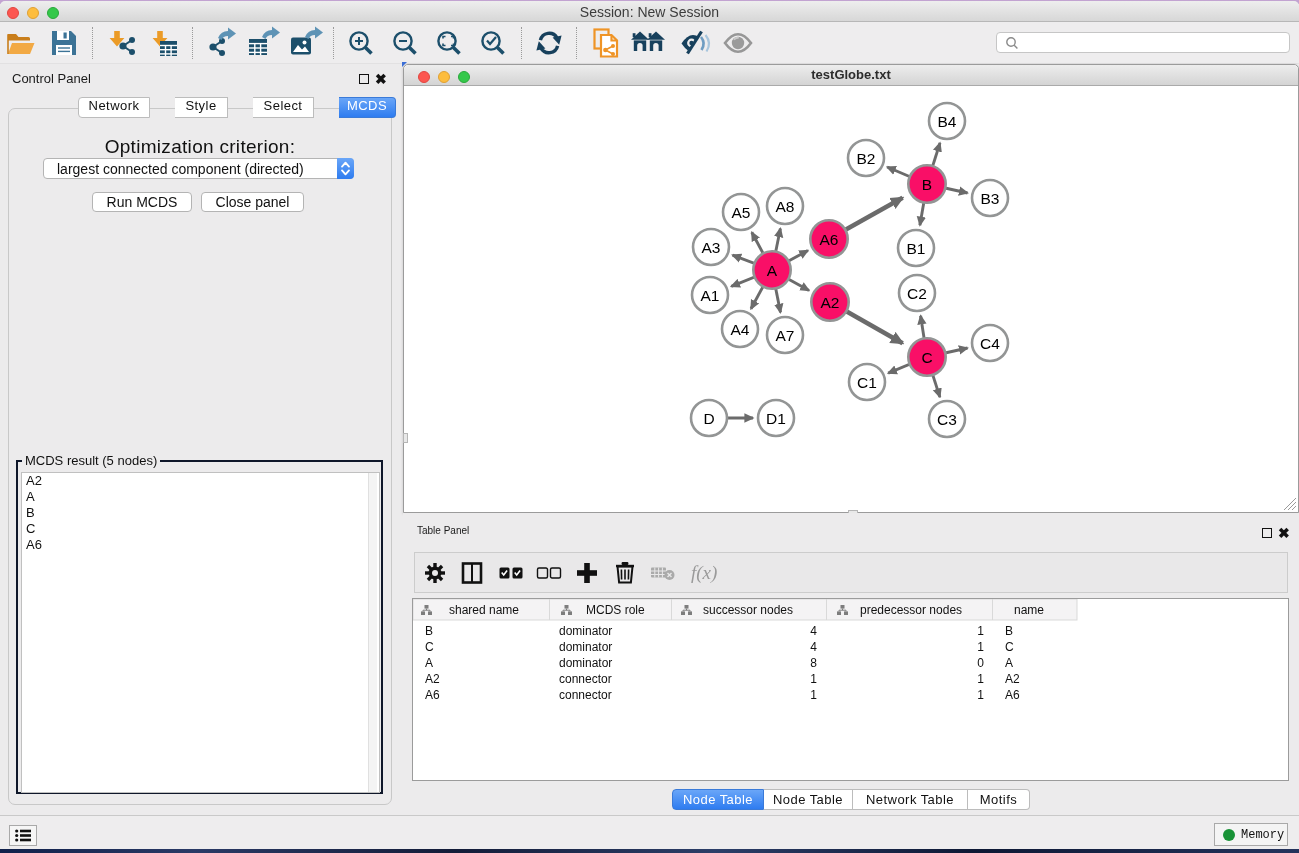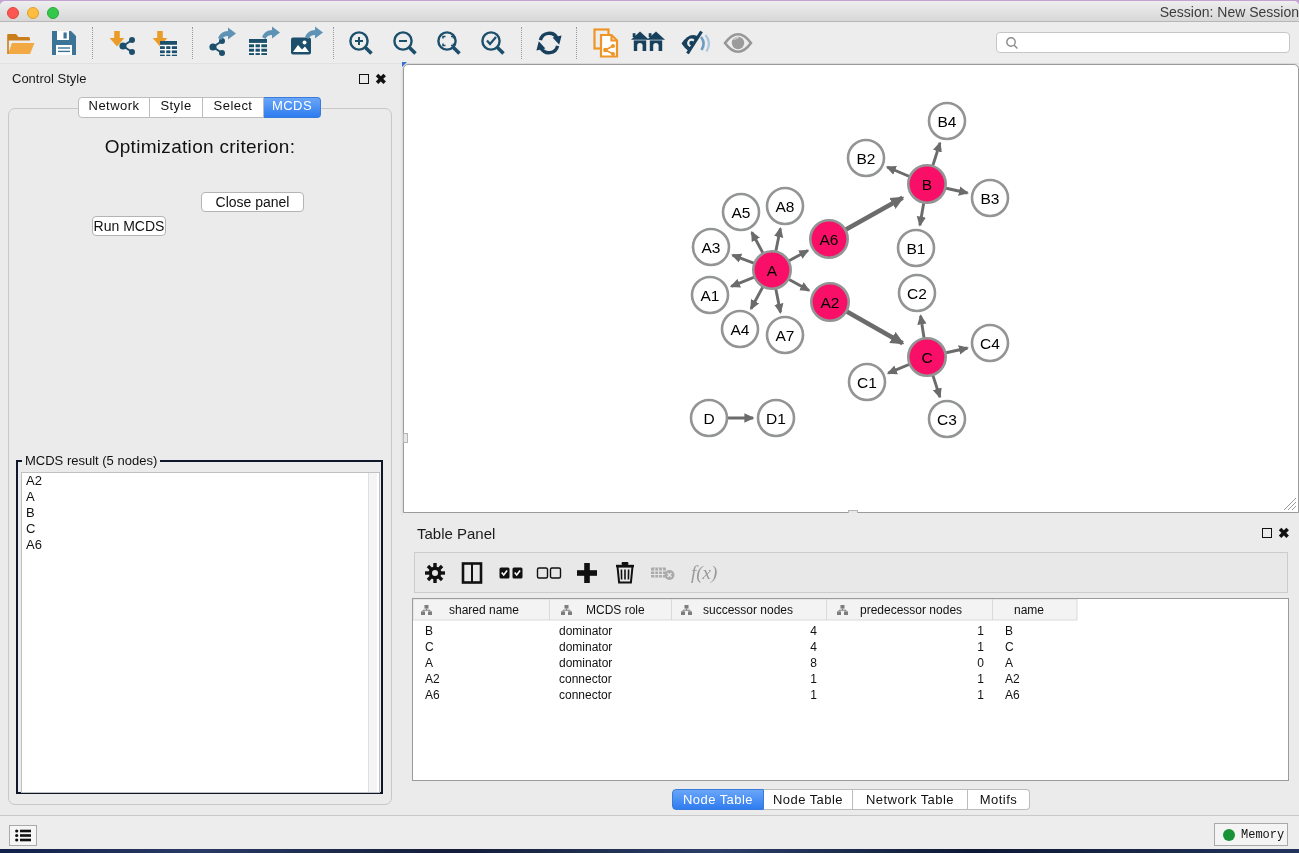--- a/index.html
+++ b/index.html
@@ -9,58 +9,58 @@
 
   
   #deskTop { left:0; top:0; width:1299px; height:4px; background:#c2a3d1; }
   #deskBot { left:0; top:849px; width:1299px; height:4px;
     background:linear-gradient(90deg,#10204a,#2a3a66 15%,#131c38 35%,#2c3e68 55%,#0d1834 75%,#24335c 100%); }
 
   
   #titlebar { left:0; top:1px; width:1299px; height:21px;
     background:linear-gradient(#eeeeee,#d7d7d7); border-bottom:1px solid #b7b7b7;
     border-radius:5px 5px 0 0; }
-  #titlebar .title { position:absolute; left:0; right:0; top:3px; text-align:right;
+  #titlebar .title { position:absolute; left:0; right:0; top:3px; text-align:center;
     font-size:14px; color:#3c3c3c; }
   .light { position:absolute; top:6px; width:12px; height:12px; border-radius:50%; }
   #titlebar .r { left:7px;  background:#fc5650; border:1px solid #e14640; }
   #titlebar .y { left:27px; background:#fdbd3e; border:1px solid #e0a033; }
   #titlebar .g { left:47px; background:#34c84a; border:1px solid #2aa83b; }
 
   
   #toolbar { left:0; top:22px; width:1299px; height:42px; background:#eeedee; border-bottom:1px solid #e2e1e2; }
   .tsep { position:absolute; top:5px; height:32px; width:0;
     border-left:1px dotted #9a9a9a; }
   #searchbox { position:absolute; left:996px; top:10px; width:294px; height:21px;
     background:#fff; border:1px solid #c6c6c6; border-radius:4px; }
 
   
   #cp { left:0; top:64px; width:400px; height:754px; background:#ecebec; }
   #cp .hdr { position:absolute; left:12px; top:7px; font-size:13px; color:#1a1a1a; }
   #cpbody { position:absolute; left:8px; top:44px; width:384px; height:697px;
     border:1px solid #c8c8c8; border-radius:7px; background:#ecebec; }
   
-  #cptabs { position:absolute; left:78px; top:33px; height:38px; display:flex; z-index:5; }
+  #cptabs { position:absolute; left:78px; top:33px; height:38px; display:flex; z-index:5;gap:25px; }
   #cptabs .tab { line-height:15px; }
   .tab { height:21px; background:#fff; border:1px solid #bcbcbc; border-left:none;
     font-size:13px; letter-spacing:0.45px; color:#111; text-align:center; line-height:19px; }
   .tab.first { border-left:1px solid #bcbcbc; border-radius:4px 0 0 4px; }
   .tab.last { border-radius:0 4px 4px 0; }
   .tab.sel { background:linear-gradient(#6aa6f8,#2e7cf0); border-color:#3a7ad8; color:#fff; }
 
   #optlabel { position:absolute; left:0; width:400px; top:72px; text-align:center;
     font-size:19px; letter-spacing:0.3px; color:#111; }
   #optsel { position:absolute; left:43px; top:94px; width:311px; height:21px;
     background:#fff; border:1px solid #b4b4b4; border-radius:4px; }
   #optsel .txt { position:absolute; left:13px; top:2px; font-size:14px; color:#111; }
   #optsel .step { position:absolute; right:-1px; top:-1px; width:17px; height:21px;
     background:linear-gradient(#6aa6f8,#2e7cf0); border-radius:0 4px 4px 0; }
   .btn { position:absolute; height:20px; background:#fff; border:1px solid #b4b4b4;
     border-radius:4px; font-size:14px; color:#111; text-align:center; line-height:18px; }
-  #runbtn { left:92px; top:128px; width:74px;margin-top:24px; }
+  #runbtn { left:92px; top:128px; width:100px; }
   #closebtn { left:201px; top:128px; width:103px; }
 
   
   #fs { position:absolute; left:16px; top:396px; width:367px; height:334px;
     border:2px solid #0f172a; }
   #fs .legend { position:absolute; left:4px; top:-9px; background:#ecebec;
     font-size:13px; color:#111; padding:0 3px; }
   #fslist { position:absolute; left:3px; top:10px; width:359px; height:321px;
     background:#fff; border:1px solid #c0c0c0; font-size:13px; color:#111; }
   #fslist .sb { position:absolute; right:2px; top:0; width:9px; height:100%;
@@ -86,21 +86,21 @@
     background:linear-gradient(#ededed,#d4d4d4); border-bottom:1px solid #aaaaaa;
     border-radius:5px 5px 0 0; }
   #nettitle .title { position:absolute; left:0; right:0; top:2px; text-align:center;
     font-size:13px; font-weight:bold; color:#2c2c2c; }
   #nettitle .r { left:14px; background:#fc5650; border:1px solid #e14640; }
   #nettitle .y { left:34px; background:#fdbd3e; border:1px solid #e0a033; }
   #nettitle .g { left:54px; background:#34c84a; border:1px solid #2aa83b; }
 
   
   #tp { left:403px; top:513px; width:896px; height:305px; background:#ecebec; }
-  #tp .hdr { position:absolute; left:14px; top:12px; font-size:15px; color:#1a1a1a; }
+  #tp .hdr { position:absolute; left:14px; top:12px; font-size:10px; color:#1a1a1a; }
   #tptools { position:absolute; left:11px; top:39px; width:874px; height:41px;
     background:#e9e8e9; border:1px solid #cccccc; }
   #tptable { position:absolute; left:9px; top:85px; width:877px; height:183px;
     background:#fff; border:1px solid #9b9b9b; }
   #tptabs { position:absolute; left:269px; top:276px; height:19px; display:flex; }
 
   .float-ico { position:absolute; width:10px; height:10px; border:1.5px solid #111; }
   .close-x { position:absolute; font-size:14px; font-weight:bold; color:#111; }
 
 </style>
@@ -287,50 +287,65 @@
   </div>
   <div id="searchbox">
     <svg width="16" height="16" style="position:absolute;left:7px;top:2px" viewBox="0 0 16 16">
       <circle cx="7" cy="7" r="4.2" fill="none" stroke="#8a8a8a" stroke-width="1.4"></circle>
       <line x1="10.2" y1="10.2" x2="13.4" y2="13.4" stroke="#8a8a8a" stroke-width="1.4"></line>
     </svg>
   </div>
 </div>
 
 <div class="abs" id="cp">
-  <div class="hdr">Control Style</div>
+  <div class="hdr">Control Panel</div>
   <div class="float-ico" style="left:359px; top:10px;"></div>
   <div class="close-x" style="left:375px; top:6.5px;">✖</div>
   <div id="cpbody"></div>
   <div id="cptabs">
     <div class="tab first" style="width:72px">Network</div>
     <div class="tab" style="width:53px">Style</div>
     <div class="tab" style="width:61px">Select</div>
     <div class="tab sel last" style="width:57px">MCDS</div>
   </div>
   <div id="optlabel">Optimization criterion:</div>
+  <div id="optsel">
+    <div class="txt">largest connected component (directed)</div>
+    <div class="step">
+      <svg width="17" height="21" viewBox="0 0 17 21">
+        <path d="M5 8.6 L8.5 4.6 L12 8.6" fill="none" stroke="#fff" stroke-width="1.8" stroke-linecap="round" stroke-linejoin="round"></path>
+        <path d="M5 12.4 L8.5 16.4 L12 12.4" fill="none" stroke="#fff" stroke-width="1.8" stroke-linecap="round" stroke-linejoin="round"></path>
+      </svg>
+    </div>
+  </div>
   <div class="btn" id="runbtn">Run MCDS</div>
   <div class="btn" id="closebtn">Close panel</div>
   <div id="fs">
     <div class="legend">MCDS result (5 nodes)</div>
     <div id="fslist">
       <div class="sb"></div>
       <div class="item">A2</div>
       <div class="item">A</div>
       <div class="item">B</div>
       <div class="item">C</div>
       <div class="item">A6</div>
     </div>
   </div>
 </div>
 
 <div class="abs" id="netwin">
   <svg width="5" height="5" style="position:absolute; left:-2px; top:-3px;" viewBox="0 0 5 5">
       <path d="M0,0 h5 L0,5 z" fill="#3b6ed5"></path>
     </svg>
+  <div id="nettitle">
+    <div class="light r"></div>
+      <div class="light y"></div>
+      <div class="light g"></div>
+    <div class="title">testGlobe.txt</div>
+  </div>
   <div id="graph">
   <svg width="894" height="426" viewBox="0 0 894 426" style="position:absolute;left:0;top:22px">
     <defs>
       <marker id="arr" viewBox="0 0 10 10" refX="8.5" refY="5" markerWidth="3.5" markerHeight="3.5" orient="auto-start-reverse">
         <path d="M0,0.4 L10,5 L0,9.6 z" fill="#6b6b6b"></path>
       </marker>
       <marker id="arrT" viewBox="0 0 10 10" refX="8.5" refY="5" markerWidth="3.0" markerHeight="3.0" orient="auto-start-reverse">
         <path d="M0,0.4 L10,5 L0,9.6 z" fill="#6b6b6b"></path>
       </marker>
     </defs>

